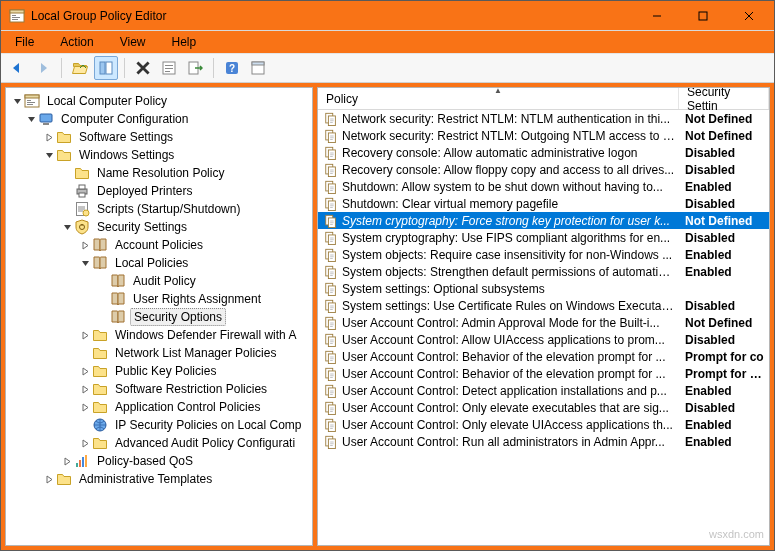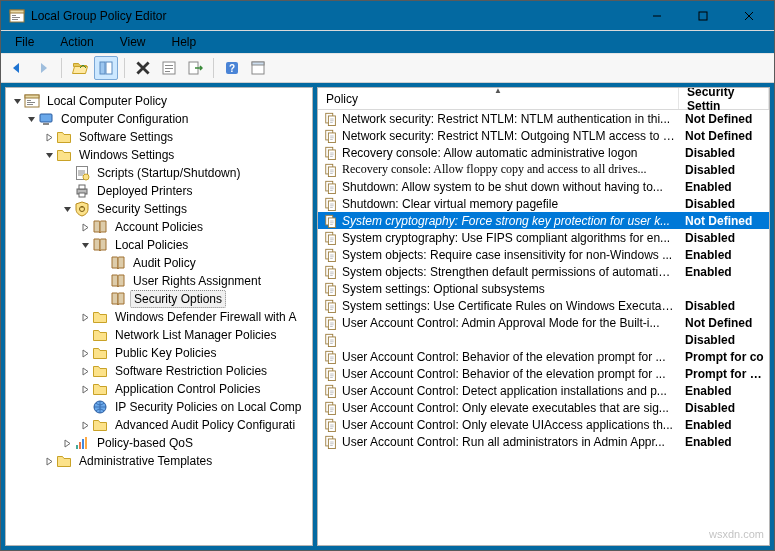--- a/index.html
+++ b/index.html
@@ -5,40 +5,40 @@
   * { box-sizing: border-box; }
   html, body {
     margin: 0; padding: 0;
     font-family: "Segoe UI", Tahoma, sans-serif;
     font-size: 12px;
     background: #fff;
     color: #000;
     width: 775px; height: 551px;
     overflow: hidden;
   }
-  .window { width: 775px; height: 551px; border: 1px solid #5a5a5a; display: flex; flex-direction: column; background: #0369a1; }
+  .window { width: 775px; height: 551px; border: 1px solid #5a5a5a; display: flex; flex-direction: column; background: #f97316; }
   .titlebar { height: 30px; display: flex; align-items: center; padding: 0 2px 0 8px; border-bottom: 1px solid #d9d9d9; }
   .titlebar .app-icon { width: 16px; height: 16px; margin-right: 6px; }
   .titlebar .title { flex: 1; font-size: 12px; }
   .titlebar .winbtn { width: 46px; height: 30px; display: flex; align-items: center; justify-content: center; }
   .titlebar .winbtn svg { width: 10px; height: 10px; }
   .menubar { height: 22px; display: flex; align-items: center; padding: 0 6px; gap: 10px; }
   .menubar .menuitem { padding: 2px 8px; border-radius: 2px; }
   .toolbar { height: 30px; display: flex; align-items: center; padding: 0 4px; gap: 2px; border-top: 1px solid #e5e5e5; border-bottom: 1px solid #d0d0d0; background: #f7f7f7; }
   .toolbar .tbtn { width: 24px; height: 24px; display: flex; align-items: center; justify-content: center; border: 1px solid transparent; border-radius: 2px; }
   .toolbar .tbtn.sel { border-color: #7aa7d6; background: #cde8ff; }
   .toolbar .sep { width: 1px; height: 20px; background: #cfcfcf; margin: 0 4px; }
   .body { flex: 1; display: flex; min-height: 0; }
   .tree-pane { width: 308px; border: 1px solid #b5b5b5; margin: 4px 2px 4px 4px; background: #fff; overflow: hidden; display: flex; flex-direction: column; }
   .tree-content { flex: 1; overflow: hidden; padding: 4px 0 0 0; }
   .list-pane { flex: 1; border: 1px solid #b5b5b5; margin: 4px 4px 4px 2px; background: #fff; display: flex; flex-direction: column; overflow: hidden; }
   .list-header { display: flex; height: 22px; border-bottom: 1px solid #d9d9d9; background: #fff; }
   .list-header .col { padding: 3px 8px; border-right: 1px solid #e5e5e5; font-size: 12px; color: #000; display:flex; align-items:center; position:relative;}
   .col-policy { flex: 1; min-width: 0; }
-  .col-setting { width: 90px; flex: 0 0 90px; font-weight: bold; }
+  .col-setting { width: 90px; flex: 0 0 90px; }
   .sort-arrow { position:absolute; left:50%; top:-2px; transform:translateX(-50%); font-size:8px; color:#555;}
   .list-body { flex: 1; overflow: hidden; }
   .row { display: flex; height: 17px; align-items: center; white-space: nowrap; }
   .row .cell { padding: 0 4px 0 6px; overflow: hidden; text-overflow: ellipsis; white-space: nowrap; }
   .row .cell.policy { flex: 1; min-width: 0; display:flex; align-items:flex-end;}
   .row .cell.setting { width: 90px; flex: 0 0 90px; font-weight: bold; }
   .row.selected { background: #0078d7; color: #fff; }
   .node { display: flex; align-items: center; height: 18px; white-space: nowrap; }
   .node .expander { width: 14px; height: 14px; display: flex; align-items: center; justify-content: center; cursor: default; }
   .node .expander svg { width: 9px; height: 9px; }
@@ -258,37 +258,45 @@
               </svg>
             </span>
           <span class="nicon">
               <svg width="16" height="16">
                 <use href="#i-folder"></use>
               </svg>
             </span>
           <span class="node-label">Windows Settings</span>
         </div>
 
-
         <div class="node" style="padding-left:68px">
           <span class="nicon">
               <svg width="16" height="16">
+                <use href="#i-folder"></use>
+              </svg>
+            </span>
+          <span class="node-label">Name Resolution Policy</span>
+        </div>
+
+        <div class="node" style="padding-left:68px">
+          <span class="nicon">
+              <svg width="16" height="16">
+                <use href="#i-printer"></use>
+              </svg>
+            </span>
+          <span class="node-label">Deployed Printers</span>
+        </div>
+
+        <div class="node" style="padding-left:68px">
+          <span class="nicon">
+              <svg width="16" height="16">
                 <use href="#i-script"></use>
               </svg>
             </span>
           <span class="node-label">Scripts (Startup/Shutdown)</span>
-        </div>
-
-        <div class="node" style="padding-left:68px">
-          <span class="nicon">
-              <svg width="16" height="16">
-                <use href="#i-printer"></use>
-              </svg>
-            </span>
-          <span class="node-label">Deployed Printers</span>
         </div>
 
         <div class="node" style="padding-left:54px">
           <span class="expander">
               <svg>
                 <use href="#i-exp-open"></use>
               </svg>
             </span>
           <span class="nicon">
               <svg width="16" height="16">
@@ -498,21 +506,21 @@
               </svg>
               <span style="overflow: hidden; text-overflow: ellipsis;">Recovery console: Allow automatic administrative logon</span>
             </div>
             <div class="cell setting">Disabled</div>
           </div>
           <div class="row">
             <div class="cell policy">
               <svg class="pol-icon" viewBox="0 0 16 16">
                 <use href="#i-policy"></use>
               </svg>
-              <span style="overflow: hidden; text-overflow: ellipsis; font-family: Liberation Serif, serif;">Recovery console: Allow floppy copy and access to all drives...</span>
+              <span style="overflow: hidden; text-overflow: ellipsis;">Recovery console: Allow floppy copy and access to all drives...</span>
             </div>
             <div class="cell setting">Disabled</div>
           </div>
           <div class="row">
             <div class="cell policy">
               <svg class="pol-icon" viewBox="0 0 16 16">
                 <use href="#i-policy"></use>
               </svg>
               <span style="overflow: hidden; text-overflow: ellipsis;">Shutdown: Allow system to be shut down without having to...</span>
             </div>
@@ -588,20 +596,21 @@
               </svg>
               <span style="overflow: hidden; text-overflow: ellipsis;">User Account Control: Admin Approval Mode for the Built-i...</span>
             </div>
             <div class="cell setting">Not Defined</div>
           </div>
           <div class="row">
             <div class="cell policy">
               <svg class="pol-icon" viewBox="0 0 16 16">
                 <use href="#i-policy"></use>
               </svg>
+              <span style="overflow: hidden; text-overflow: ellipsis;">User Account Control: Allow UIAccess applications to prom...</span>
             </div>
             <div class="cell setting">Disabled</div>
           </div>
           <div class="row">
             <div class="cell policy">
               <svg class="pol-icon" viewBox="0 0 16 16">
                 <use href="#i-policy"></use>
               </svg>
               <span style="overflow: hidden; text-overflow: ellipsis;">User Account Control: Behavior of the elevation prompt for ...</span>
             </div>

